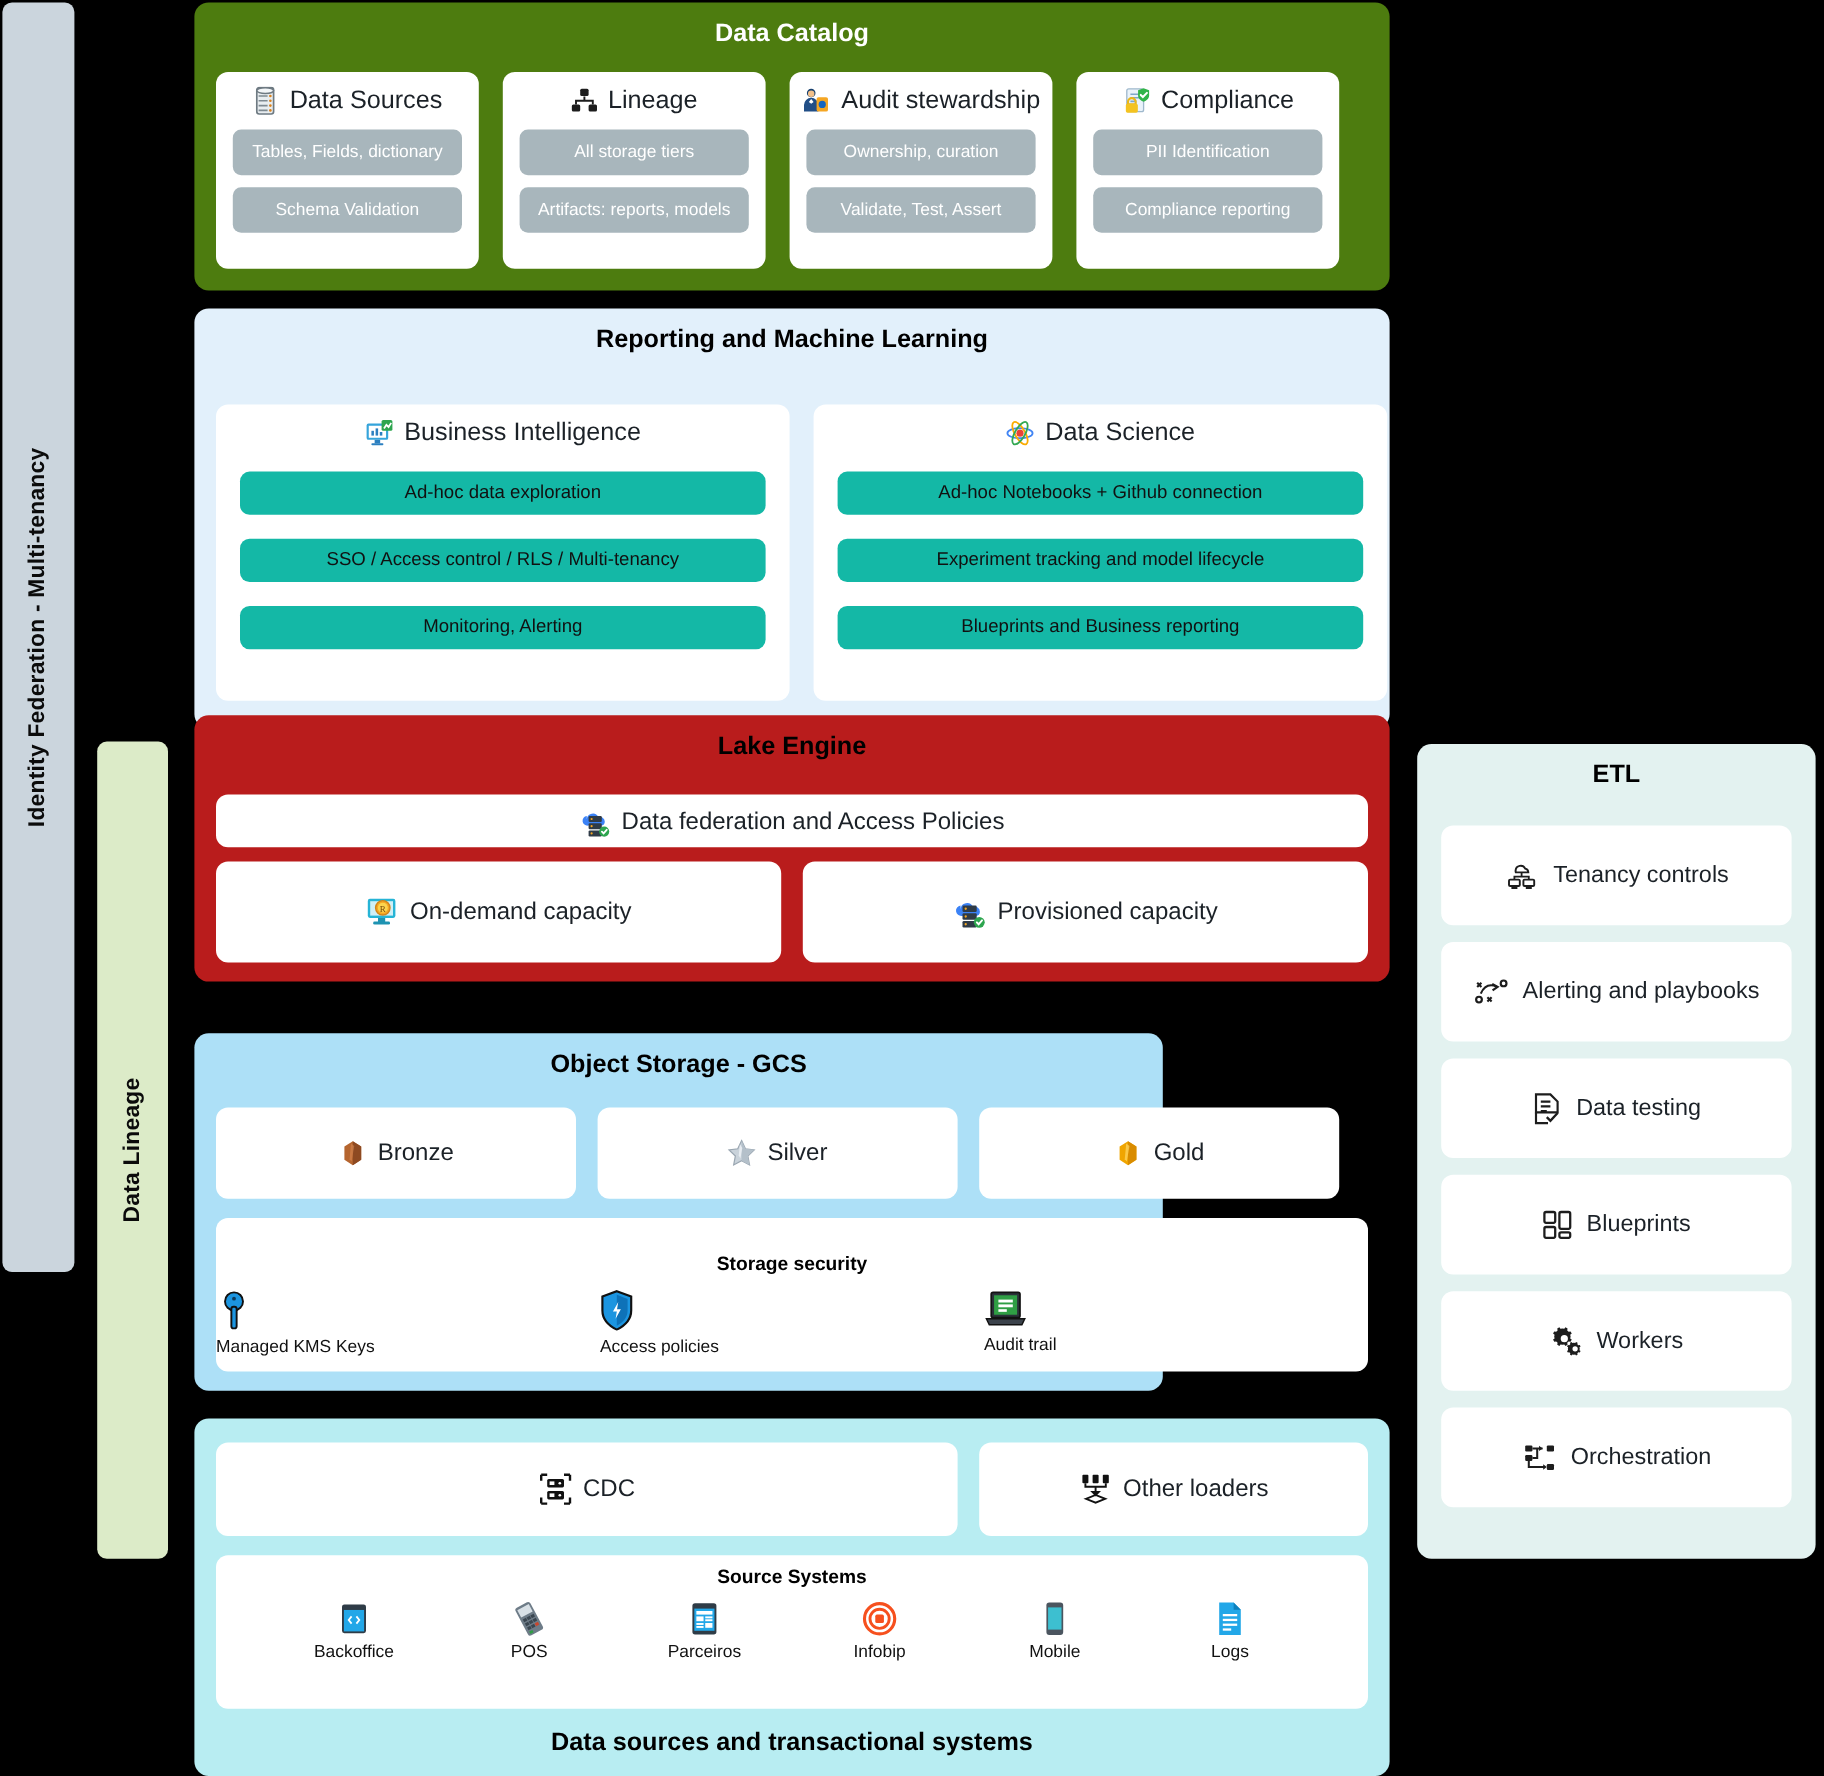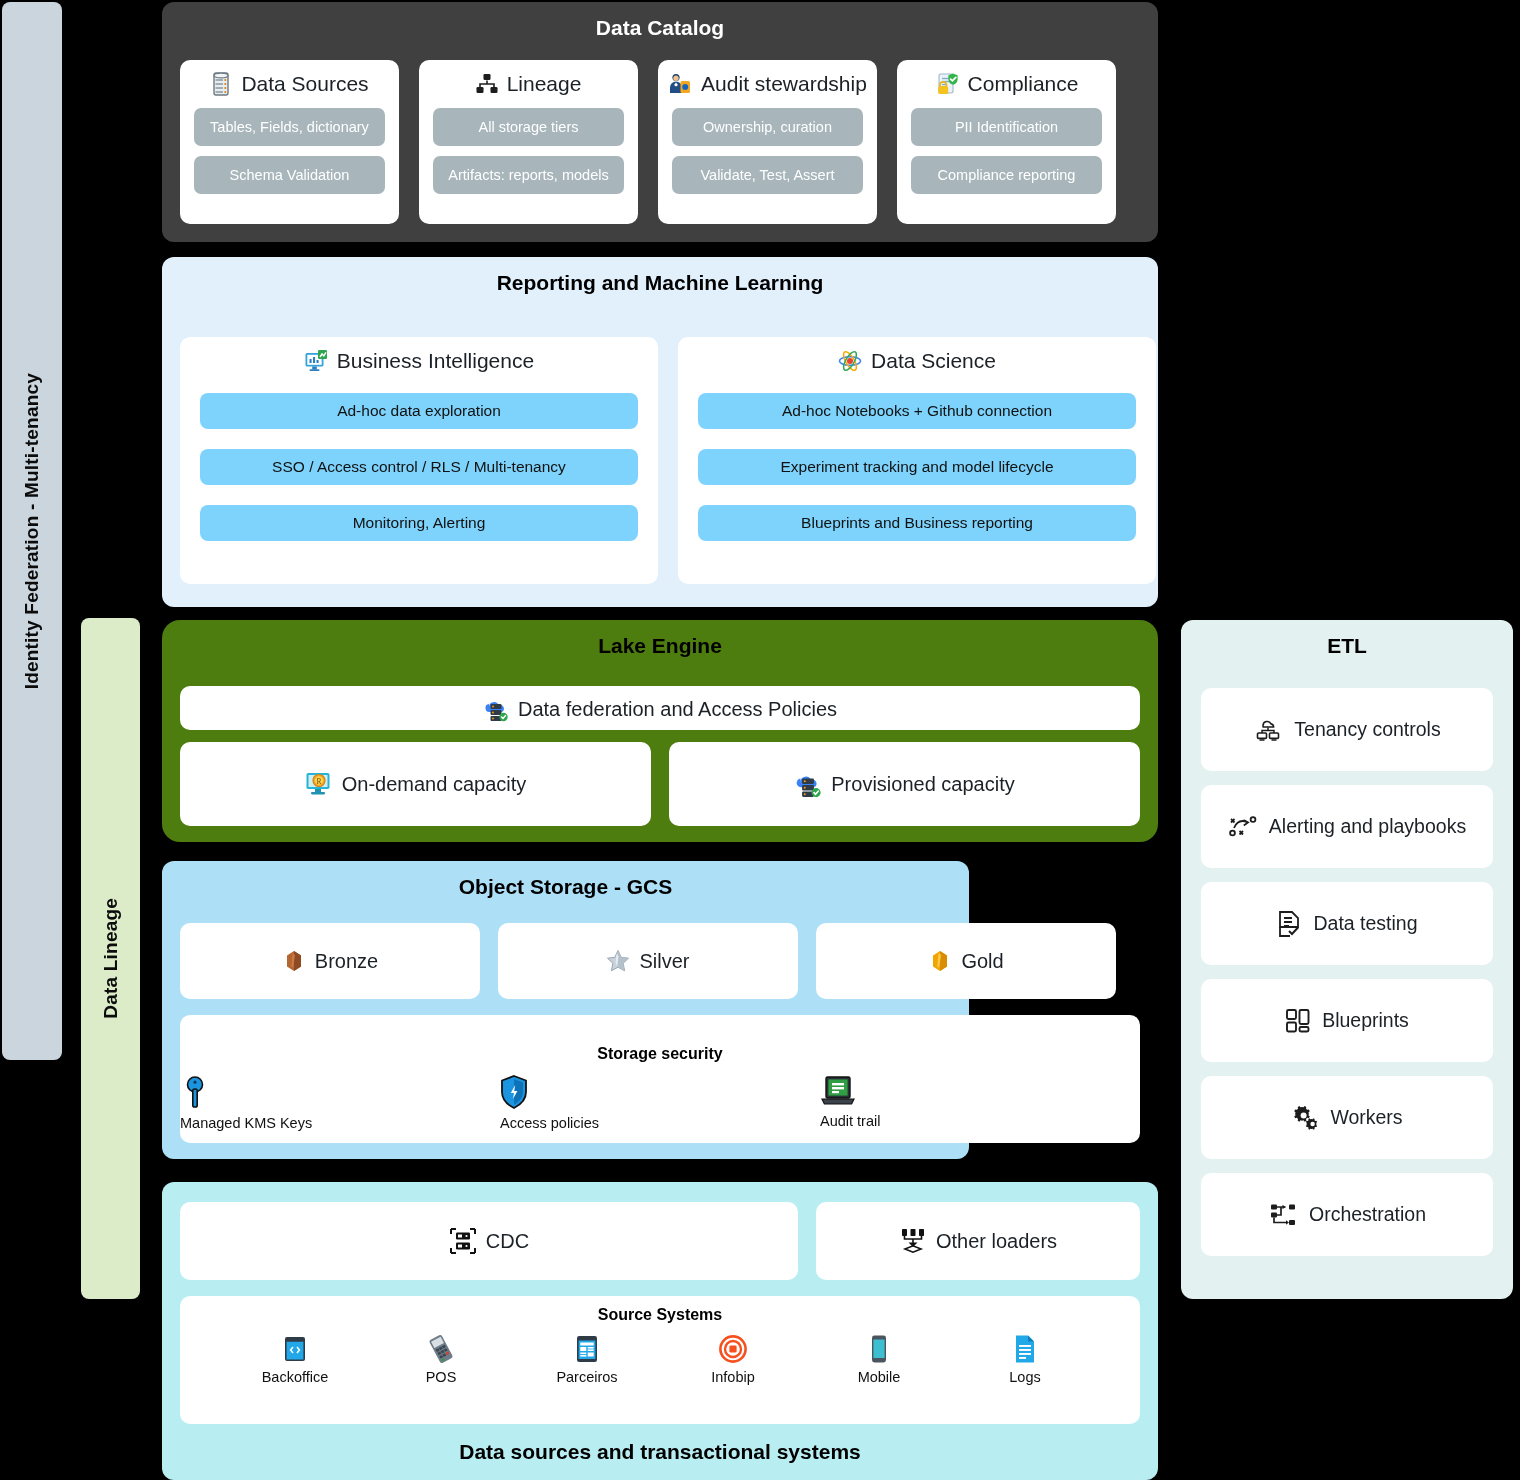--- a/index.html
+++ b/index.html
@@ -28,24 +28,24 @@
   }
   #identity-bar { left: 2px;  top: 2px;   width: 60px;  height: 1058px; background: #CBD5DD; }
   #lineage-bar  { left: 81px; top: 618px; width: 59px;  height: 681px;  background: #DCEBC8; }
 
   
   .panel { position: absolute; border-radius: 12px; }
   .panel > .panel-title {
     text-align: center; font-weight: bold; color: #000;
     font-size: 21px; padding-top: 14px;
   }
-  #catalog-panel   { left: 162px; top: 2px;    width: 996px; height: 240px; background: #404040; }
+  #catalog-panel   { left: 162px; top: 2px;    width: 996px; height: 240px; background: #4d7c0f; }
   #catalog-panel .panel-title { color: #ffffff; }
   #rml-panel       { left: 162px; top: 257px;  width: 996px; height: 350px; background: #E2F0FB; }
-  #lake-panel      { left: 162px; top: 620px;  width: 996px; height: 222px; background: #4d7c0f; border-radius: 18px; }
+  #lake-panel      { left: 162px; top: 596px;  width: 996px; height: 222px; background: #b91c1c; }
   #storage-panel   { left: 162px; top: 861px;  width: 807px; height: 298px; background: #ADE0F7; }
   #sources-panel   { left: 162px; top: 1182px; width: 996px; height: 298px; background: #B8EDF2; }
   #etl-panel       { left: 1181px; top: 620px; width: 332px; height: 679px; background: #E3F2F0; }
 
   
   .card {
     background: #ffffff;
     border-radius: 10px;
     position: relative;
   }
@@ -68,21 +68,21 @@
   }
   #catalog-cards .card { width: 219px; height: 164px; }
   #catalog-cards .chips { padding: 6px 14px 0; display: flex; flex-direction: column; gap: 10px; }
   #catalog-cards .chip { height: 38px; }
 
   
   #rml-cards { position: absolute; left: 18px; top: 80px; display: flex; gap: 20px; }
   #rml-cards .card { width: 478px; height: 247px; }
   #rml-cards .chips { padding: 14px 20px 0; display: flex; flex-direction: column; gap: 20px; }
   #rml-cards .chip {
-    height: 36px; background: #7dd3fc; color: #111; font-size: 15.5px;
+    height: 36px; background: #14b8a6; color: #111; font-size: 15.5px;
     border-radius: 8px;
   }
 
   
   #lake-top { position: absolute; left: 18px; top: 66px; width: 960px; height: 44px; }
   #lake-top .card-head { padding: 10px 6px; font-size: 20px; }
   #lake-bottom { position: absolute; left: 18px; top: 122px; display: flex; gap: 18px; }
   #lake-bottom .card { width: 471px; height: 84px; }
   #lake-bottom .card-head { padding: 0; height: 84px; font-size: 20px; }
 

